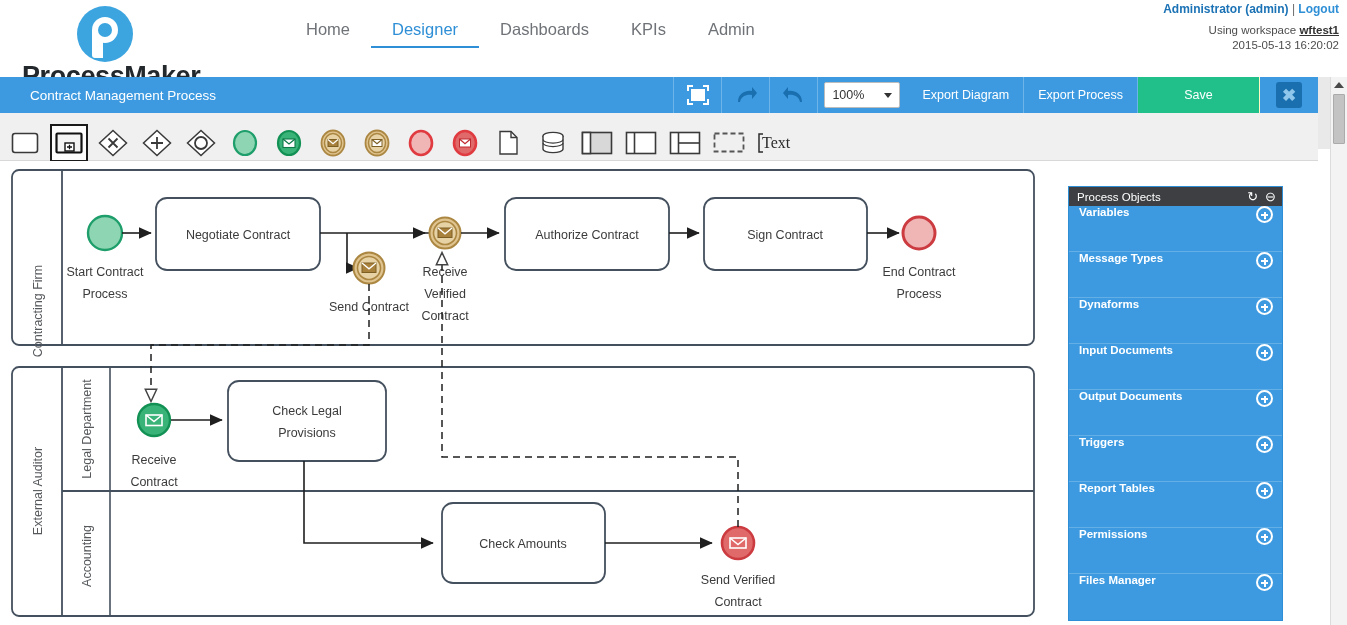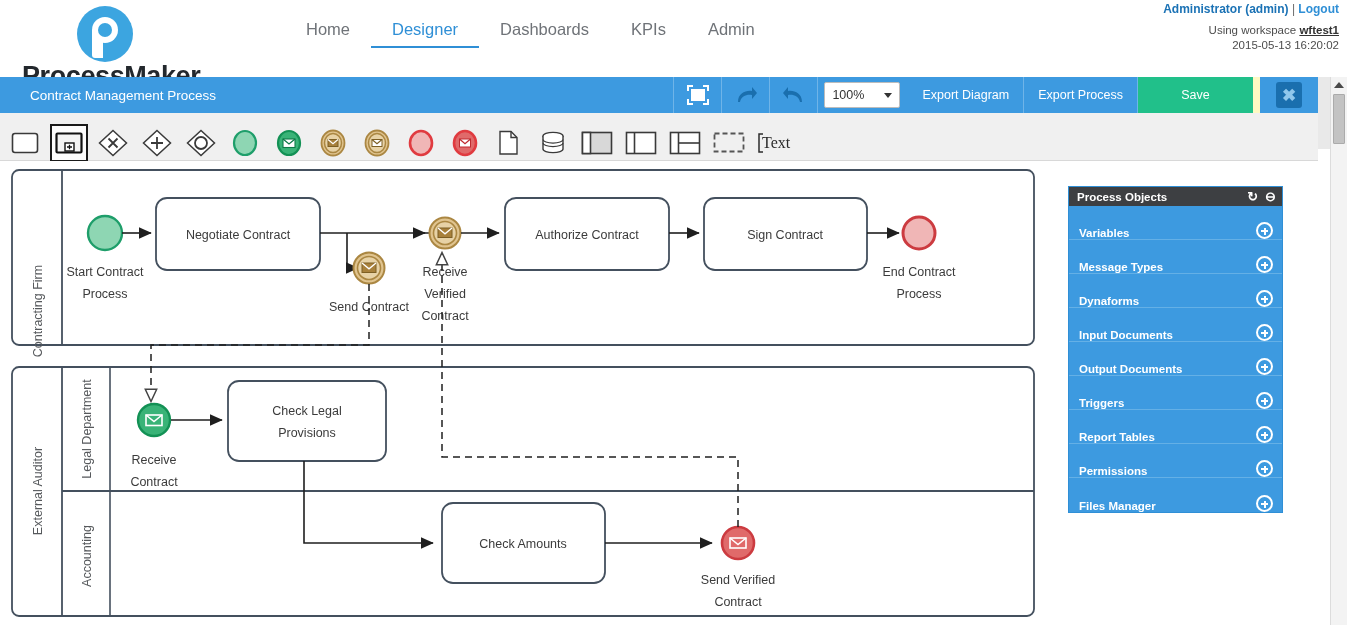--- a/index.html
+++ b/index.html
@@ -79,21 +79,21 @@
     flex: 1; display: flex; align-items: center; padding-left: 30px;
     color: #ffffff; font-size: 13.5px; font-weight: normal;
     border-right: 1px solid #6fb4e8;
   }
   .bb-btn {
     display: flex; align-items: center; justify-content: center;
     color: #ffffff; font-size: 12.5px; cursor: pointer;
     border-right: 1px solid #6fb4e8; padding: 0 14px; white-space: nowrap;
   }
   .bb-icon { width: 48px; padding: 0; }
-  .bb-save { background: #21c08a; border-right: 7px solid #fef9c3; width: 122px; }
+  .bb-save { background: #21c08a; border-right: 1px solid #fef9c3; width: 122px; }
   .bb-close { width: 58px; border-right: none; }
   .zoomsel {
     display: flex; align-items: center; justify-content: space-between;
     background: #ffffff; border: 1px solid #bcbcbc; border-radius: 2px;
     width: 76px; height: 26px; margin: 5px 8px 0 6px; padding: 11px 7px;
     font-size: 12.5px; color: #333; cursor: pointer; flex: none;
   }
   .zoomsel .caret {
     width: 0; height: 0; border-left: 4px solid transparent;
     border-right: 4px solid transparent; border-top: 5px solid #333;
@@ -140,30 +140,30 @@
     position: absolute; left: 0; top: 161px; width: 1318px; height: 464px;
     background: #ffffff; overflow: hidden;
   }
 
   
   .objpanel {
     position: absolute; left: 1068px; top: 186px; width: 215px;
     border: 1px solid #2f8fd6; background: #3d9ae0;
   }
   .op-head {
-    background: #3d3f42; color: #ffffff; font-size: 11.5px; font-weight: bold;
+    background: #3d3f42; color: #ffffff; font-size: 11.5px; font-weight: normal;
     height: 19px; display: flex; align-items: center; padding: 0 6px 0 8px;
   }
   .op-head .op-title { flex: 1; }
   .op-head .op-ic {
     color: #ffffff; font-size: 13px; margin-left: 7px; cursor: pointer;
     line-height: 1;
   }
   .op-row {
-    height: 34px; display: flex; align-items: flex-end; padding: 0 9px 0 10px;
+    height: 46px; display: flex; align-items: flex-start; padding: 0 9px 0 10px;
     color: #ffffff; font-size: 11.5px; font-weight: bold; cursor: pointer;
     border-bottom: 1px solid #64b0e6;
   }
   .op-row:last-child { border-bottom: none; }
   .op-row .op-label { flex: 1; }
   .plusicon {
     width: 17px; height: 17px; border-radius: 50%; border: 2px solid #ffffff;
     position: relative; flex: none;
   }
   .plusicon::before, .plusicon::after {

